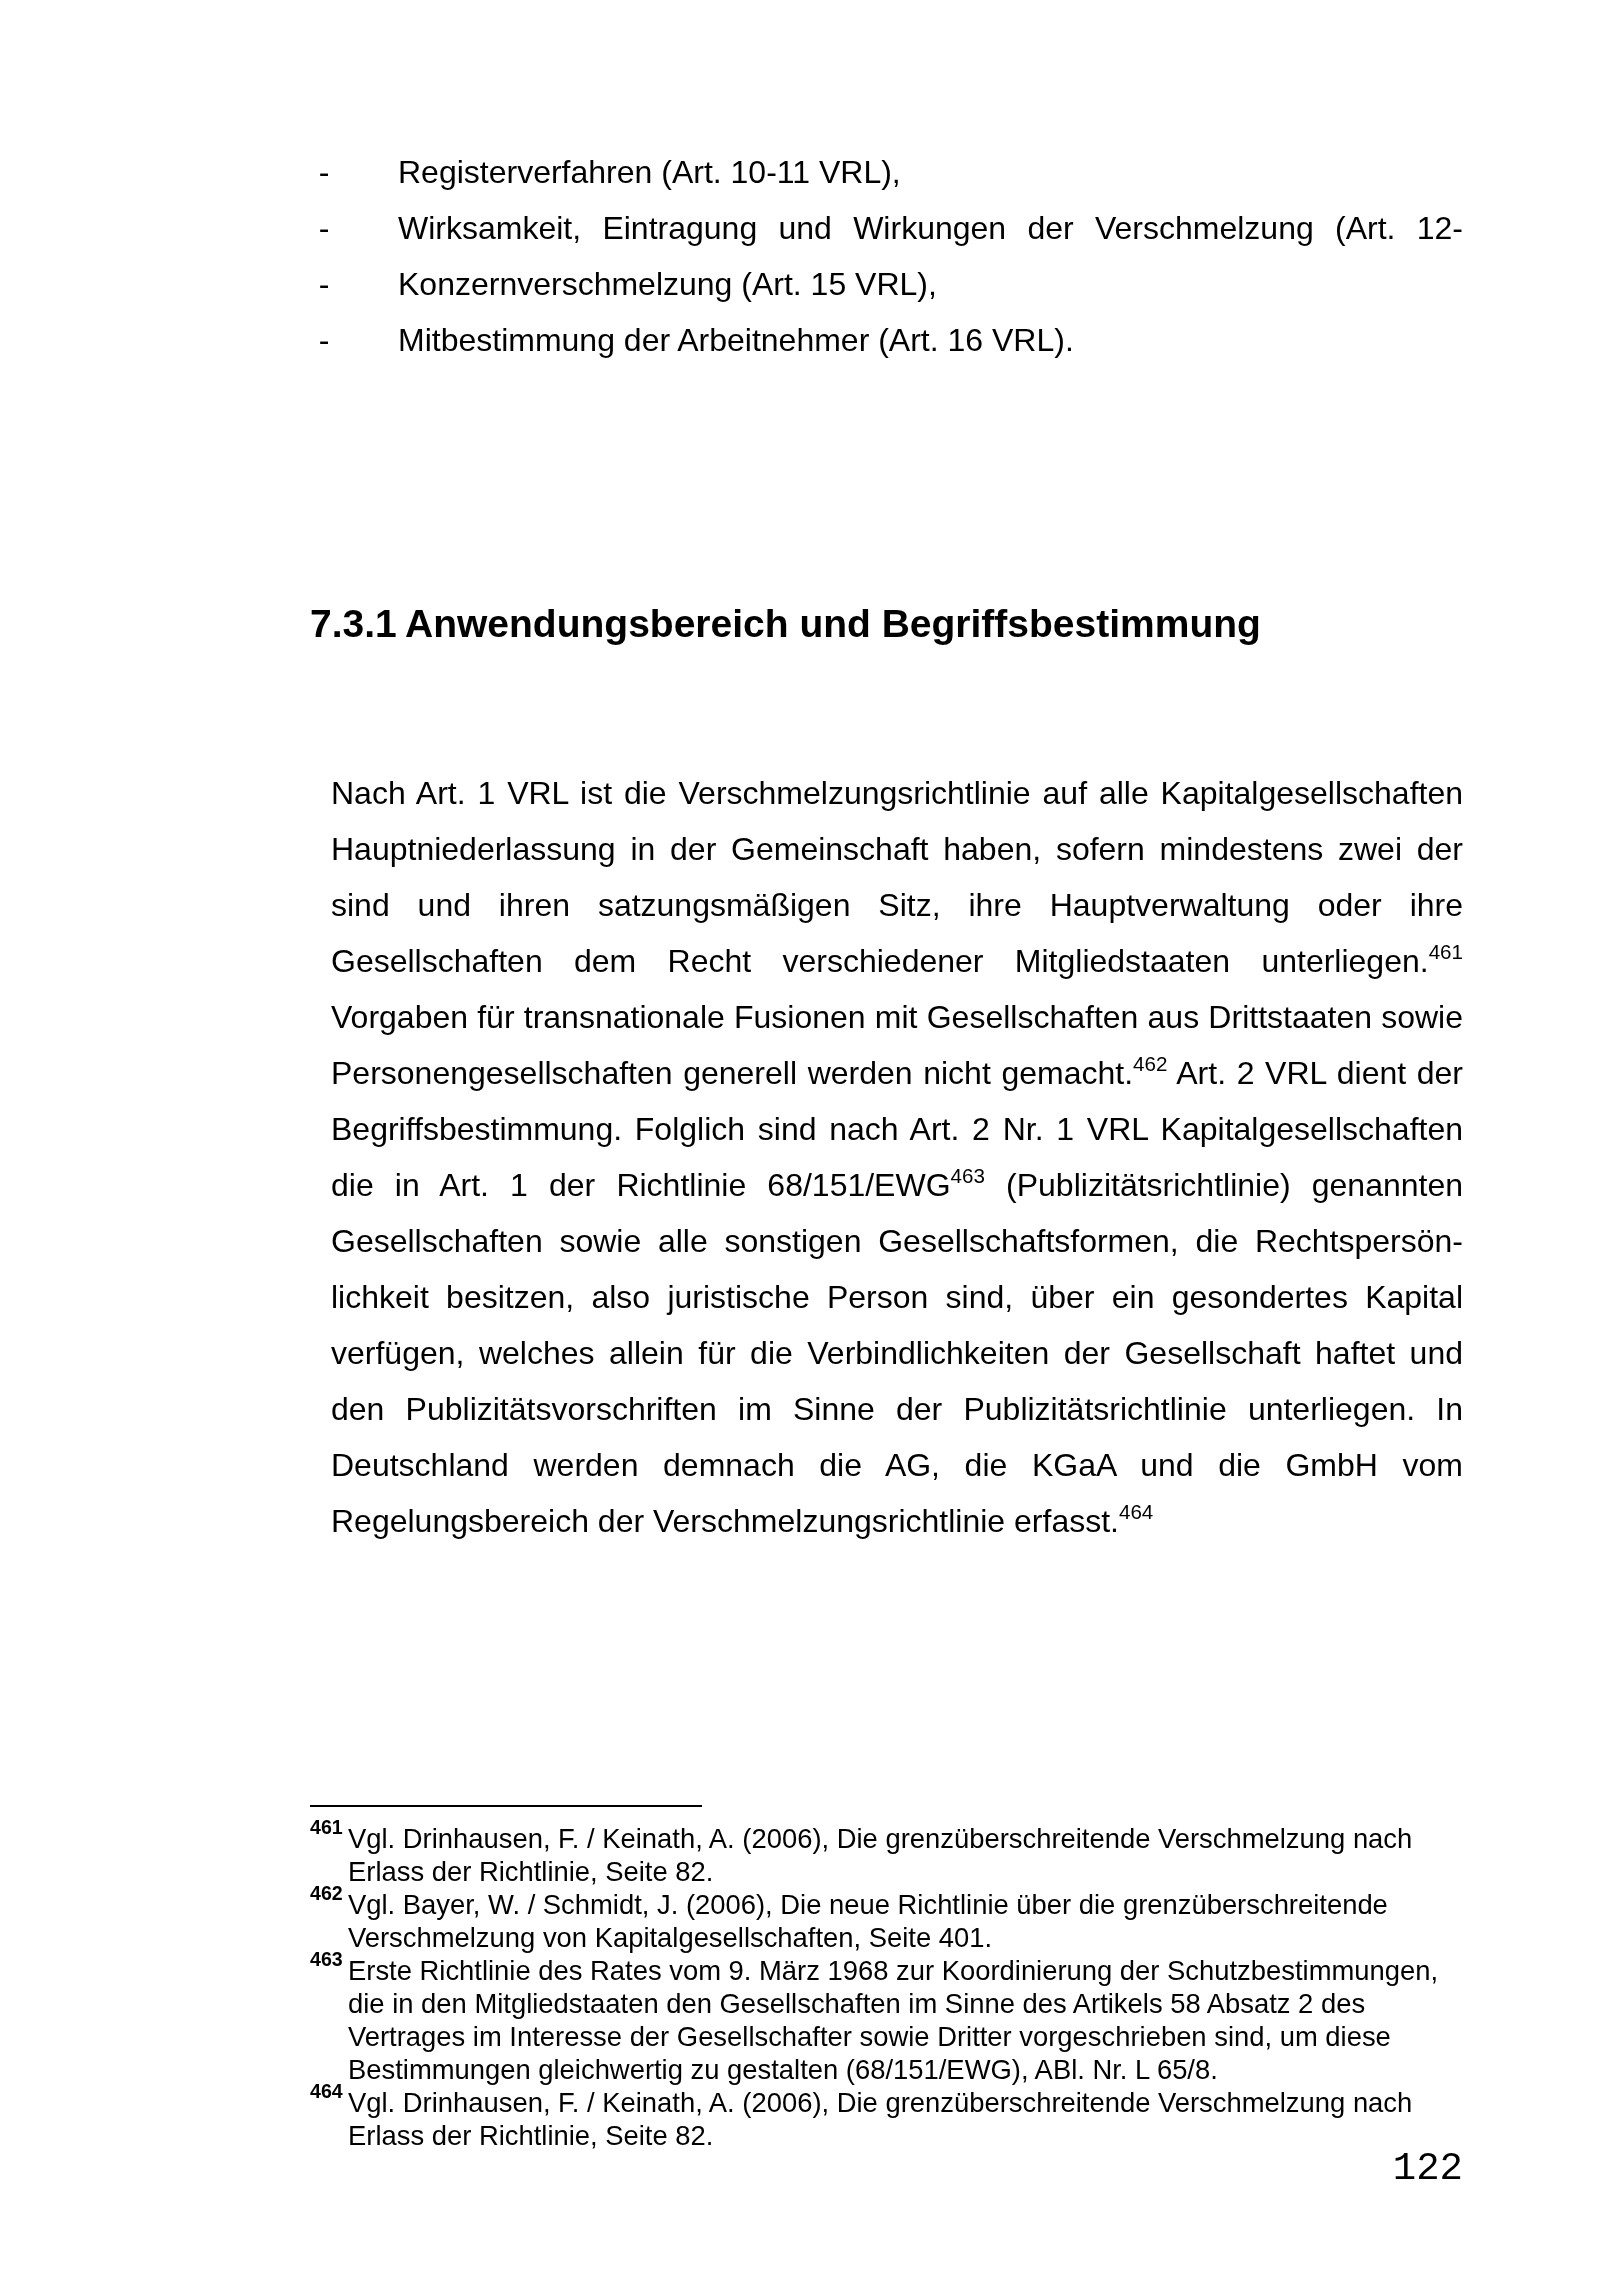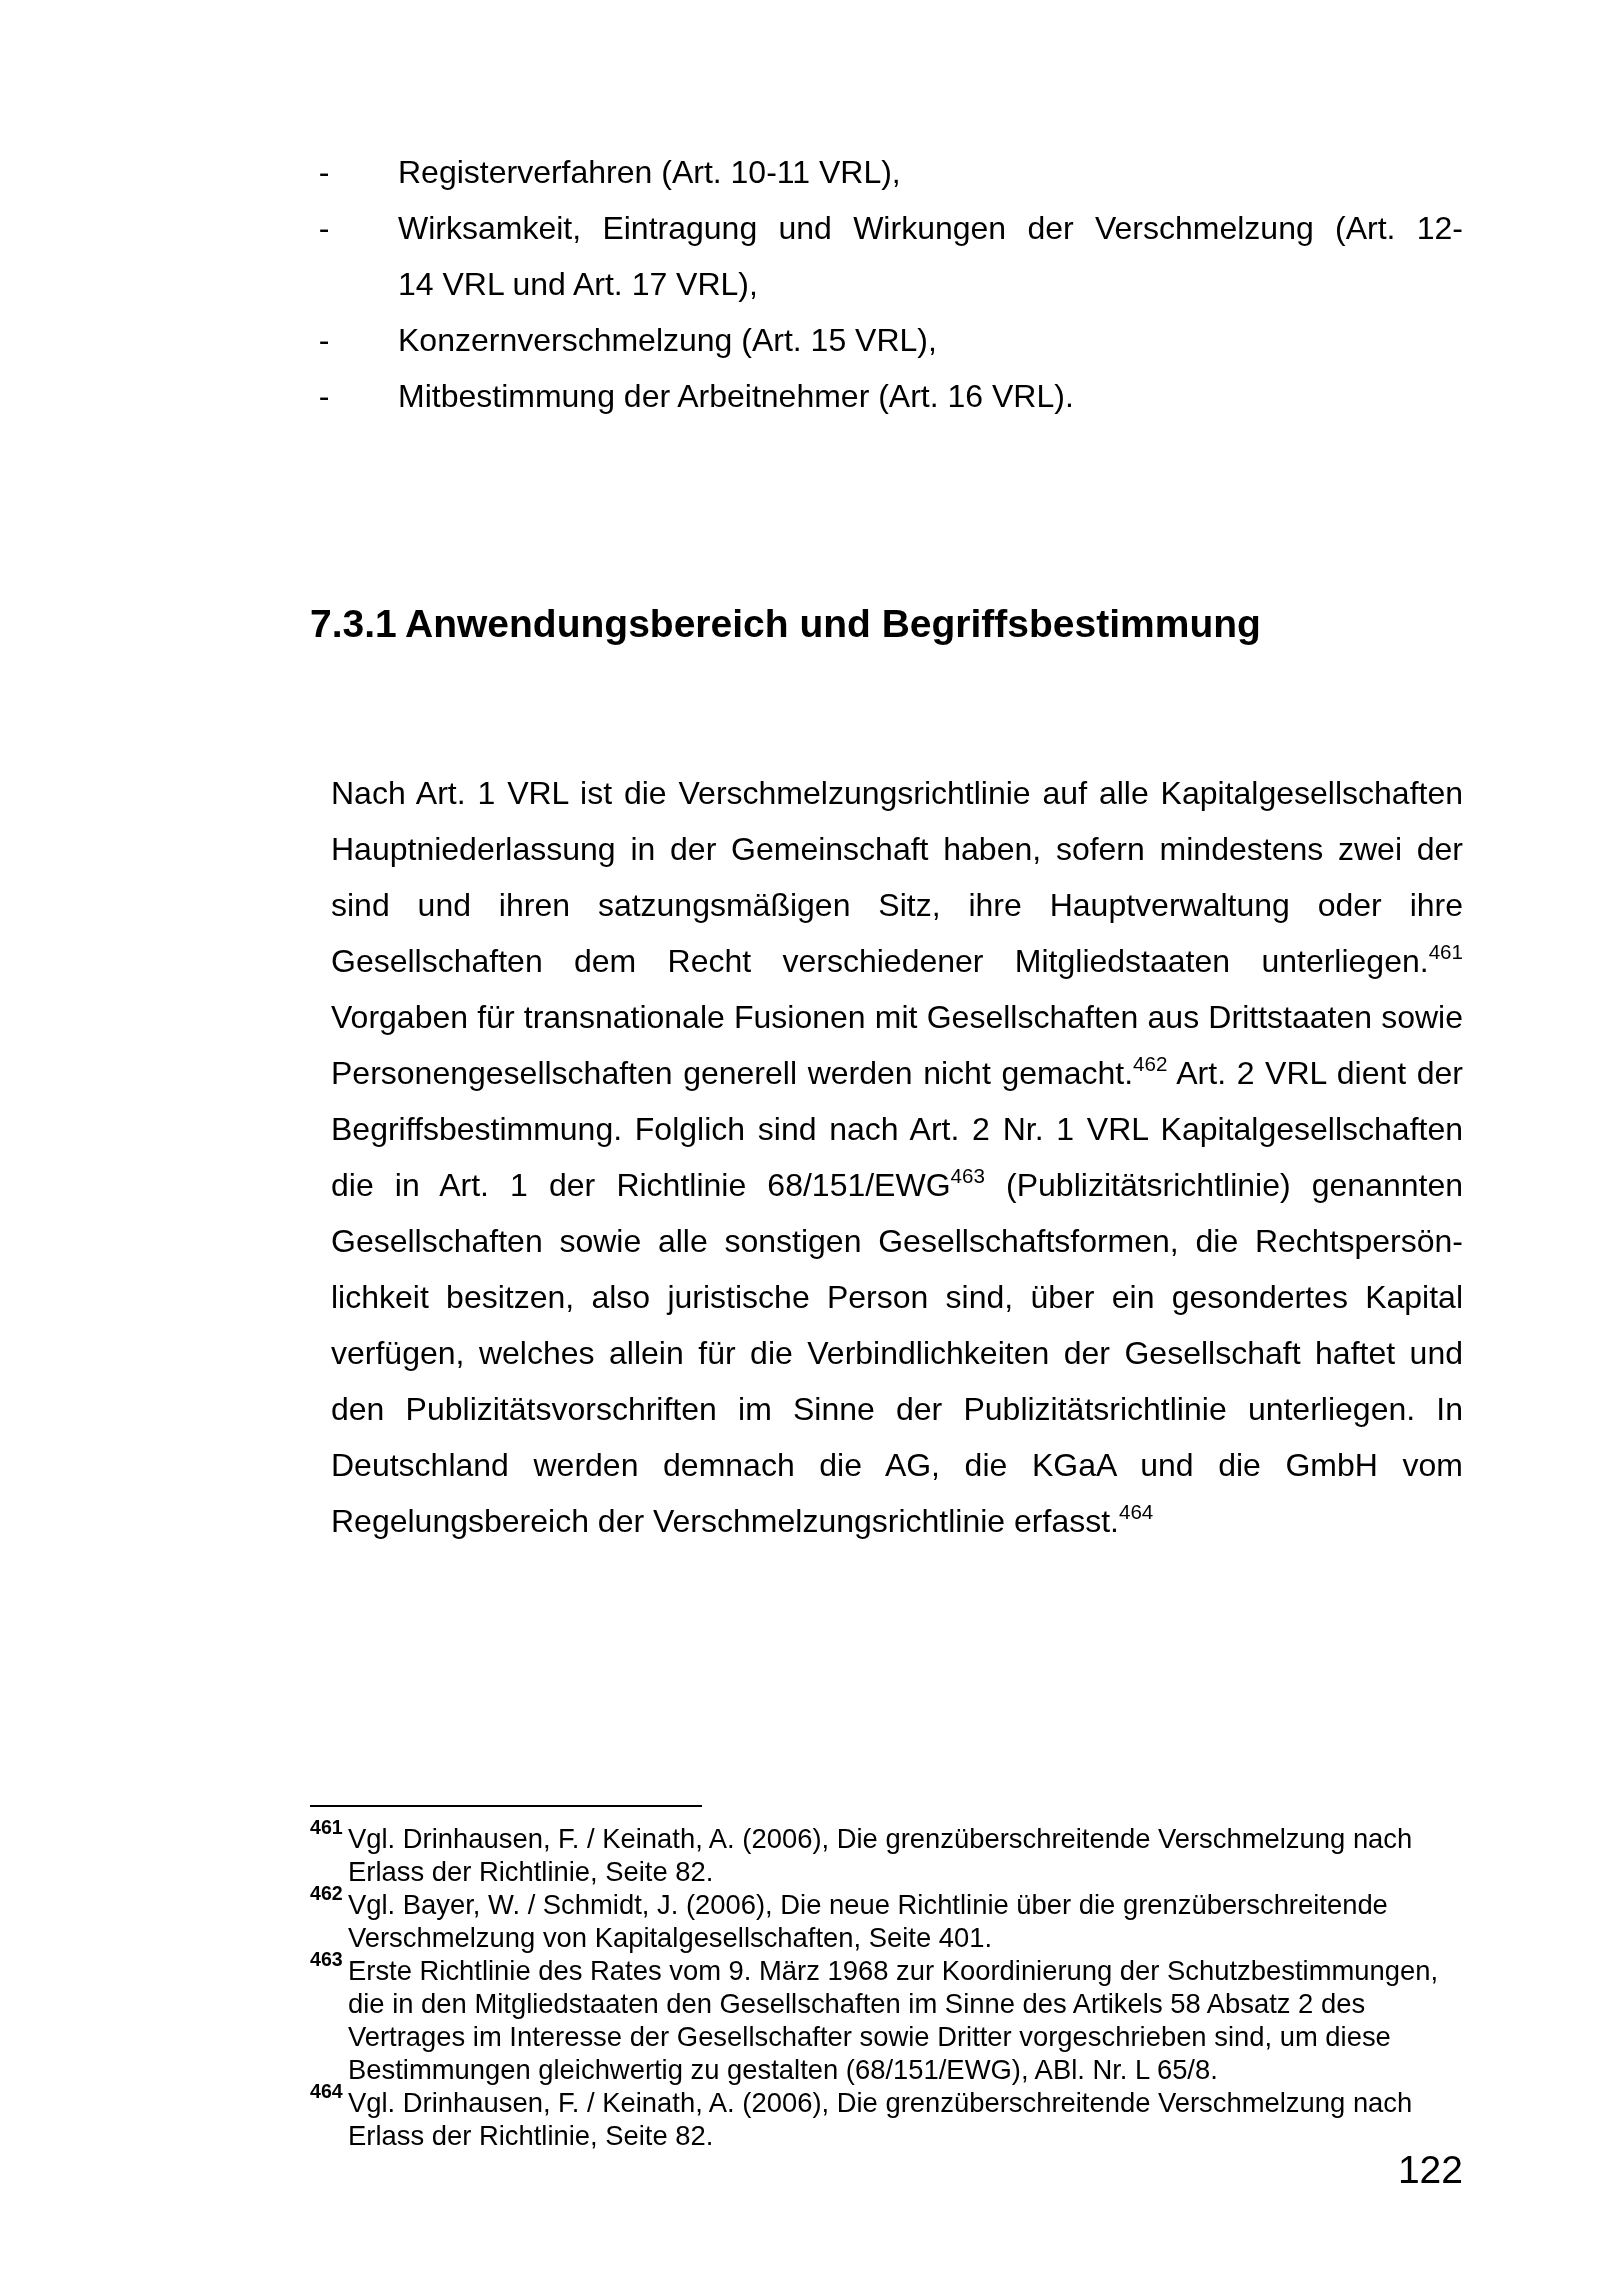--- a/index.html
+++ b/index.html
@@ -49,21 +49,21 @@
   }
   .fn-line{padding-left:38px;}
   .fn-line.first{position:relative;}
   .fn-marker{
     position:absolute;left:0;top:-5.9px;
     font-size:19.6px;font-weight:bold;line-height:normal;
   }
   
   .page-number{
     position:absolute;right:157px;top:2148px;
-    font-family:Liberation Sans, sans-serif;
+    font-family:Liberation Mono, monospace;
     font-size:39px;line-height:43px;
   }
 </style>
 </head>
 <body>
 
 <div class="page">
 
   <div class="bullet-list">
 
@@ -71,21 +71,20 @@
       <span class="bullet-dash">-</span>
       <div class="bullet-text">
         <div>Registerverfahren (Art. 10-11 VRL),</div>
       </div>
     </div>
 
     <div class="bullet-item">
       <span class="bullet-dash">-</span>
       <div class="bullet-text">
         <div class="just">Wirksamkeit, Eintragung und Wirkungen der Verschmelzung (Art. 12-</div>
-        <div>14 VRL und Art. 17 VRL),</div>
       </div>
     </div>
 
     <div class="bullet-item">
       <span class="bullet-dash">-</span>
       <div class="bullet-text">
         <div>Konzernverschmelzung (Art. 15 VRL),</div>
       </div>
     </div>
 

